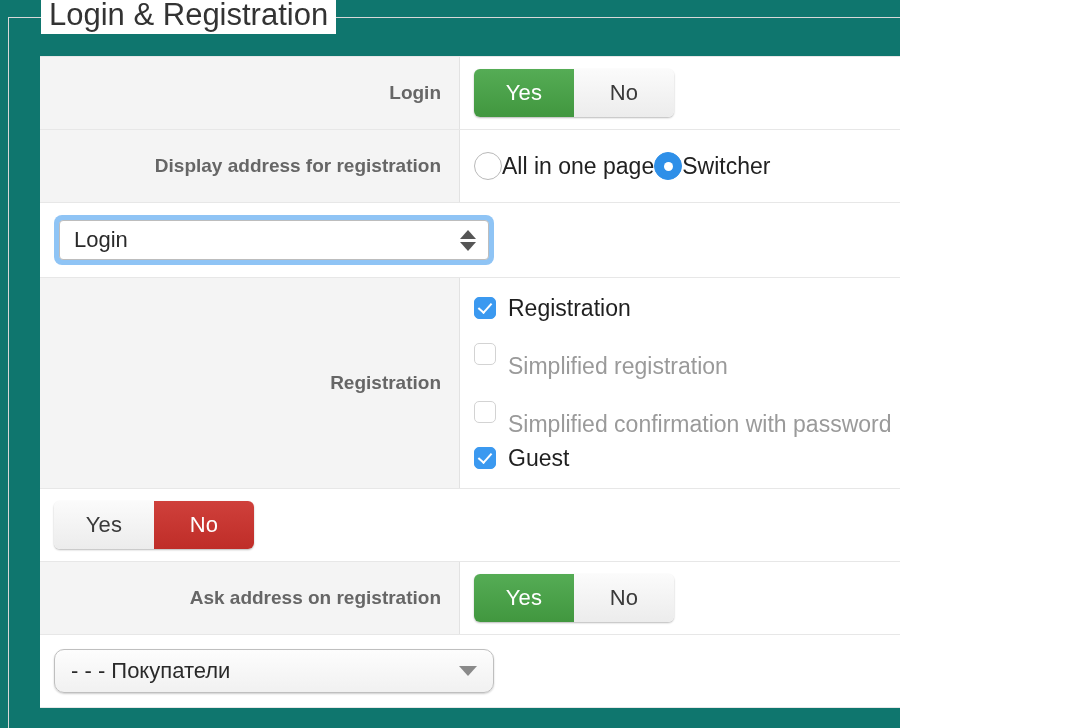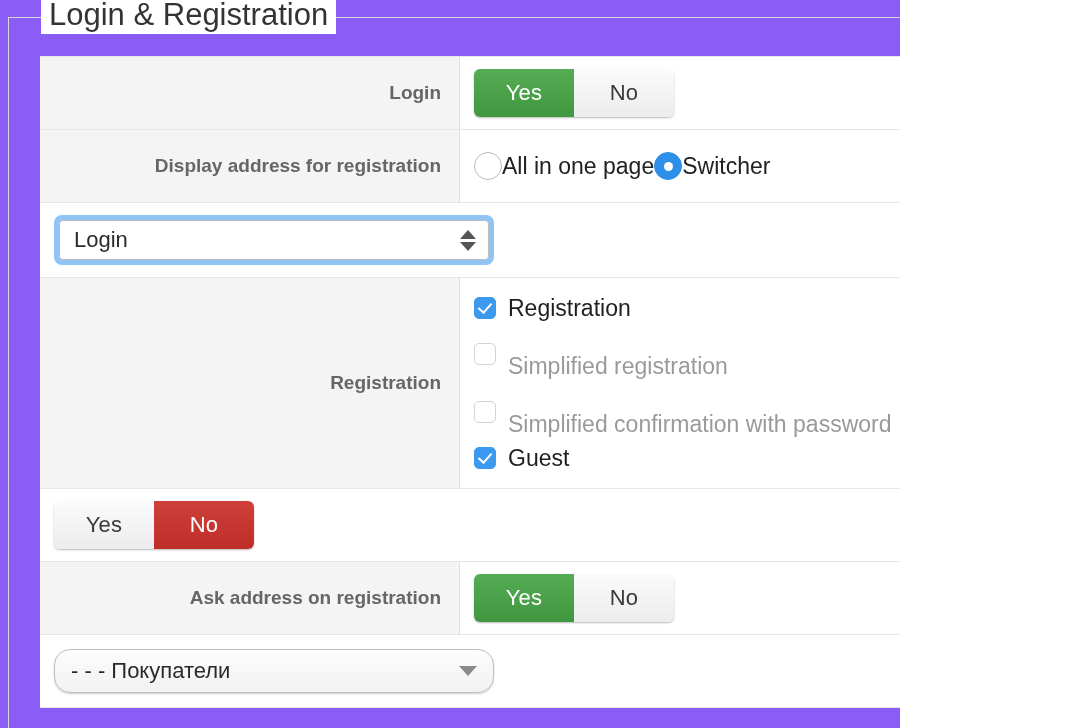--- a/index.html
+++ b/index.html
@@ -6,21 +6,21 @@
     margin: 0;
     padding: 0;
     background: #ffffff;
     font-family: "Liberation Sans", sans-serif;
   }
   .screen {
     position: relative;
     width: 900px;
     height: 728px;
     overflow: hidden;
-    background: #8b5cf6;
+    background: #0f766e;
   }
 
   
   .fieldset {
     position: absolute;
     left: 8px;
     top: 17px;
     width: 1100px;
     height: 760px;
     border: 1px solid #d8d8d8;
@@ -197,21 +197,21 @@
     border-top: 9px solid #555555;
   }
 
   
   .select-plain {
     width: 440px;
     height: 44px;
     box-sizing: border-box;
     background: linear-gradient(#fdfdfd, #f1f1f1);
     border: 1px solid #bfbfbf;
-    border-radius: 16px;
+    border-radius: 10px;
     box-shadow: 0 1px 2px rgba(0,0,0,0.2);
     display: flex;
     align-items: center;
     justify-content: space-between;
     padding: 0 16px 0 16px;
   }
   .select-plain .val {
     font-size: 22px;
     color: #2a2a2a;
     white-space: nowrap;

